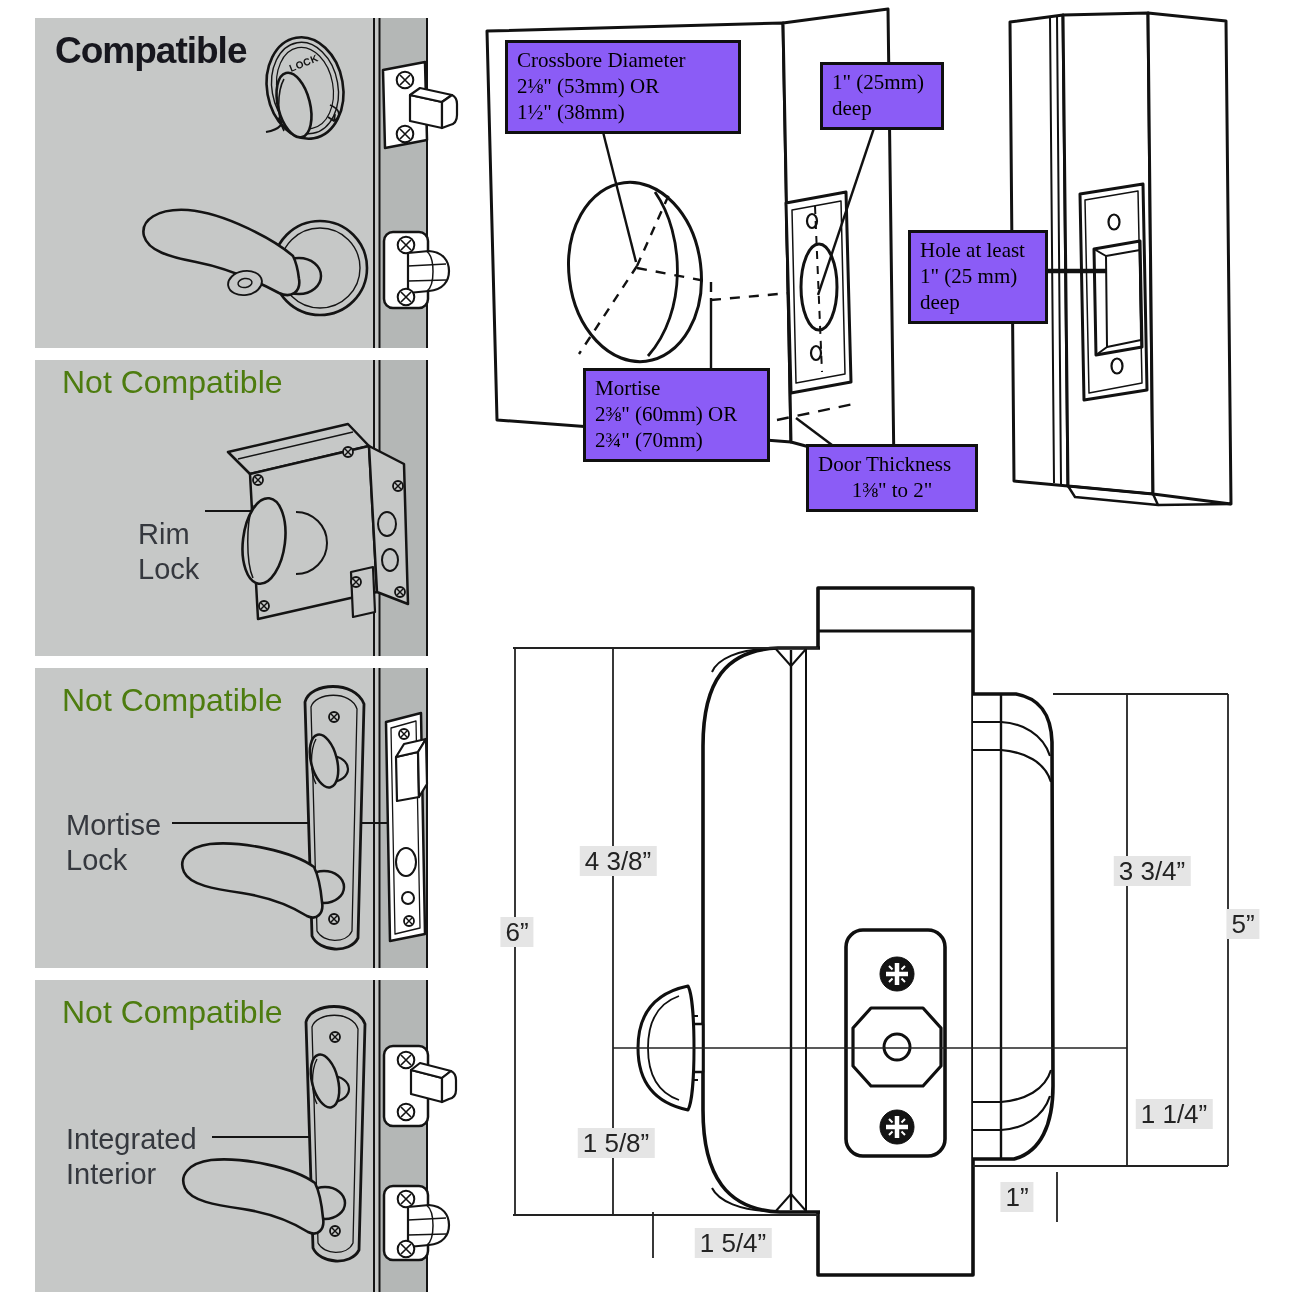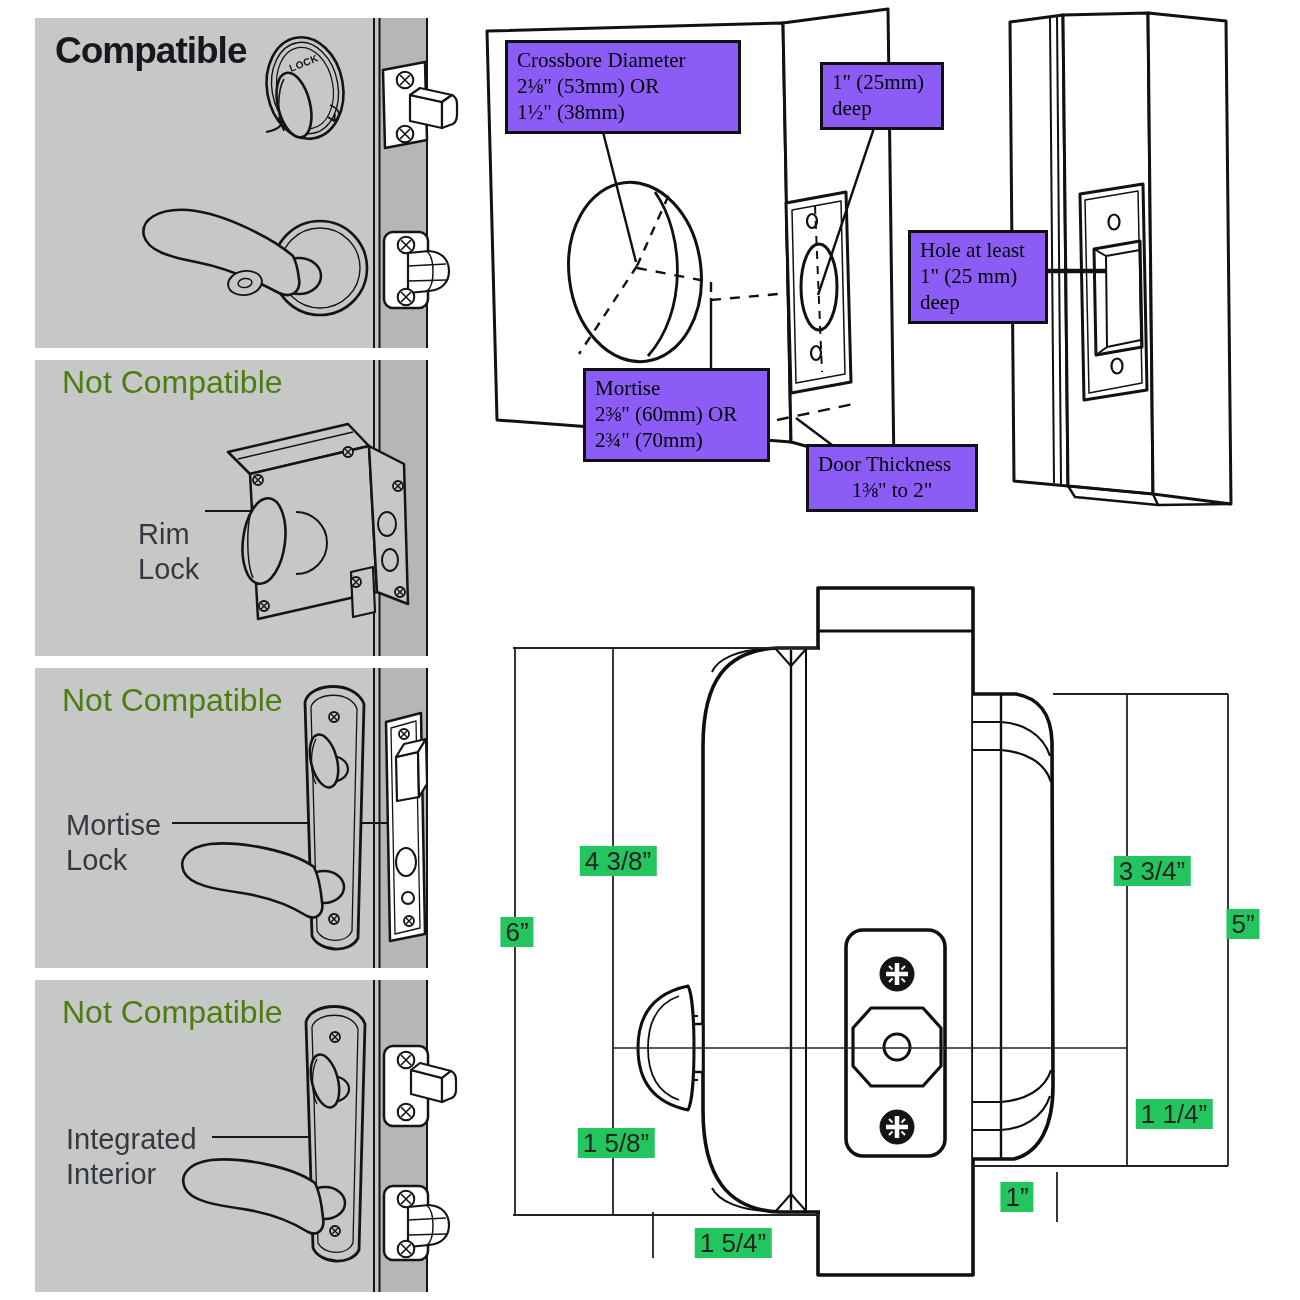--- a/index.html
+++ b/index.html
@@ -7,21 +7,21 @@
          font-family:"Liberation Sans",sans-serif;}
   .stage svg{position:absolute;left:0;top:0;}
   .ov{position:absolute;}
   .title-compat{font:700 37px/1 "Liberation Sans",sans-serif;color:#17171e;letter-spacing:-1px;}
   .title-nc{font:400 32px/1 "Liberation Sans",sans-serif;color:#4d7c0f;letter-spacing:0;text-align:center;}
   .side-label{font:400 29px/1.2 "Liberation Sans",sans-serif;color:#35383e;}
   .callout{position:absolute;background:#8b5cf6;border:3px solid #101010;
            font:400 21px/1.24 "Liberation Serif",serif;color:#000;padding:4px 9px 6px;white-space:nowrap;}
   .callout .ctr{text-align:center;}
   .dim{position:absolute;transform:translate(-50%,-50%);font:400 26px/1 "Liberation Sans",sans-serif;
-       color:#232323;background:#22c55e;padding:2px 5px;white-space:nowrap;}
+       color:#232323;background:#e5e5e5;padding:2px 5px;white-space:nowrap;}
 </style>
 </head>
 <body>
 
 <div class="stage">
 
 <svg width="1300" height="1300" viewBox="0 0 1300 1300">
   <defs>
     <g id="scrw">
           <circle r="5" fill="#fff" stroke="#121212" stroke-width="1.8"></circle>

